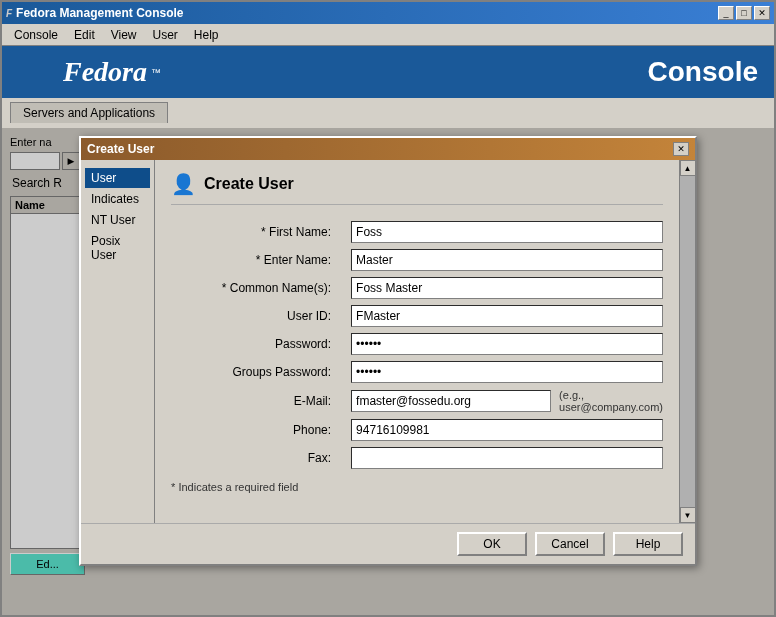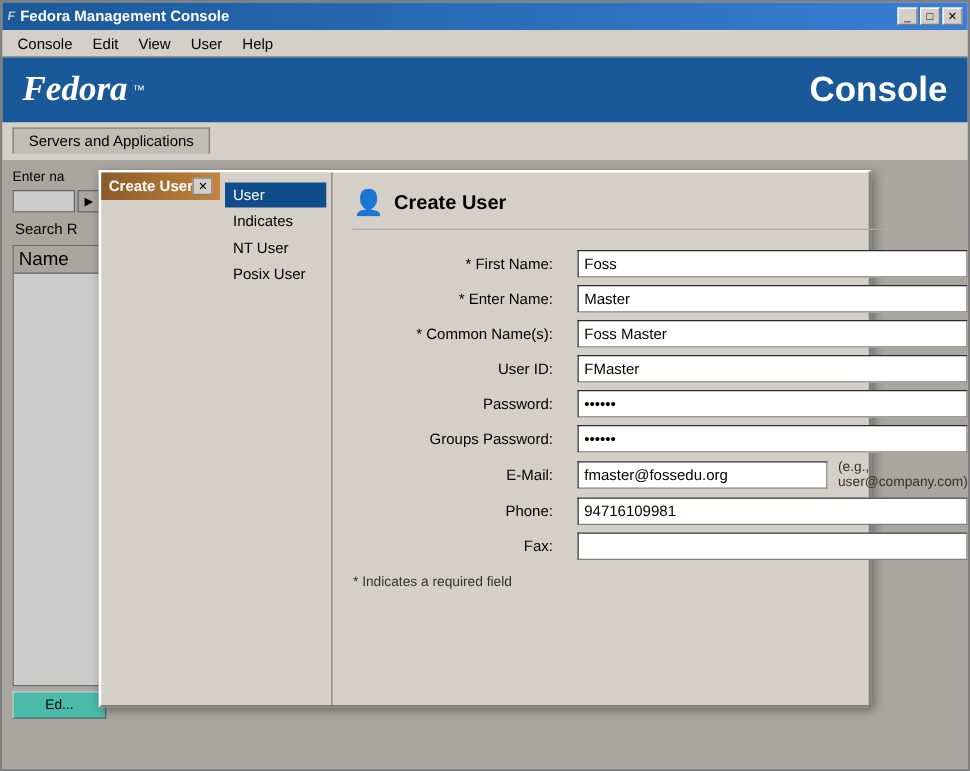--- a/index.html
+++ b/index.html
@@ -97,20 +97,21 @@
       display: flex;
       align-items: center;
       gap: 4px;
     }
     .fedora-text {
       color: white;
       font-size: 28px;
       font-weight: bold;
       font-style: italic;
       font-family: Georgia, serif;
+      margin-left: 45px;
     }
     .fedora-tm {
       color: white;
       font-size: 10px;
       vertical-align: super;
     }
     .console-text {
       color: white;
       font-size: 28px;
       font-weight: bold;
@@ -192,22 +193,23 @@
     }
     .left-list {
       flex: 1;
       border: 1px solid #808080;
       background: white;
       overflow: auto;
     }
     .left-list-header {
       background: #d4d0c8;
       padding: 2px 4px;
-      font-size: 15px;
+      font-size: 11px;
       border-bottom: 1px solid #808080;
+      font-weight: bold;
     }
     .left-bottom-btn {
       width: 100%;
       height: 22px;
       background: #5eead4;
       border: 1px solid #808080;
       border-top-color: #fff;
       border-left-color: #fff;
       cursor: pointer;
       font-size: 11px;
@@ -227,21 +229,21 @@
 
     
     .dialog {
       background: #d4d0c8;
       border: 2px solid #808080;
       border-top-color: #fff;
       border-left-color: #fff;
       width: 618px;
       min-height: 430px;
       display: flex;
-      flex-direction: row;
+      flex-direction: column;
       box-shadow: 2px 2px 8px rgba(0,0,0,0.4);
     }
     .dialog-title-bar {
       background: linear-gradient(to right, #8b5a2b, #c4843a);
       height: 22px;
       display: flex;
       align-items: center;
       justify-content: space-between;
       padding: 0 6px;
       flex-shrink: 0;

